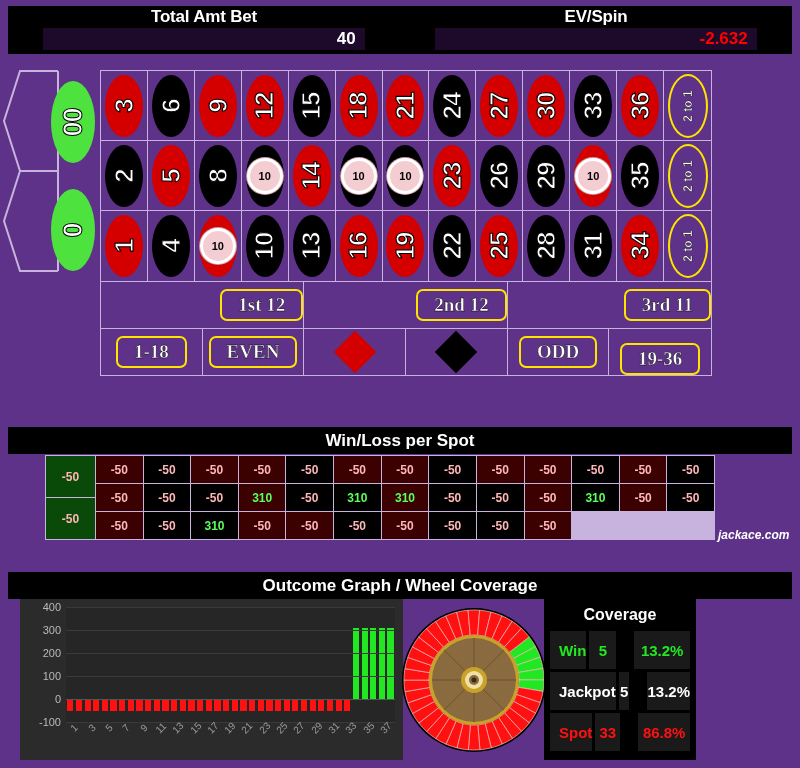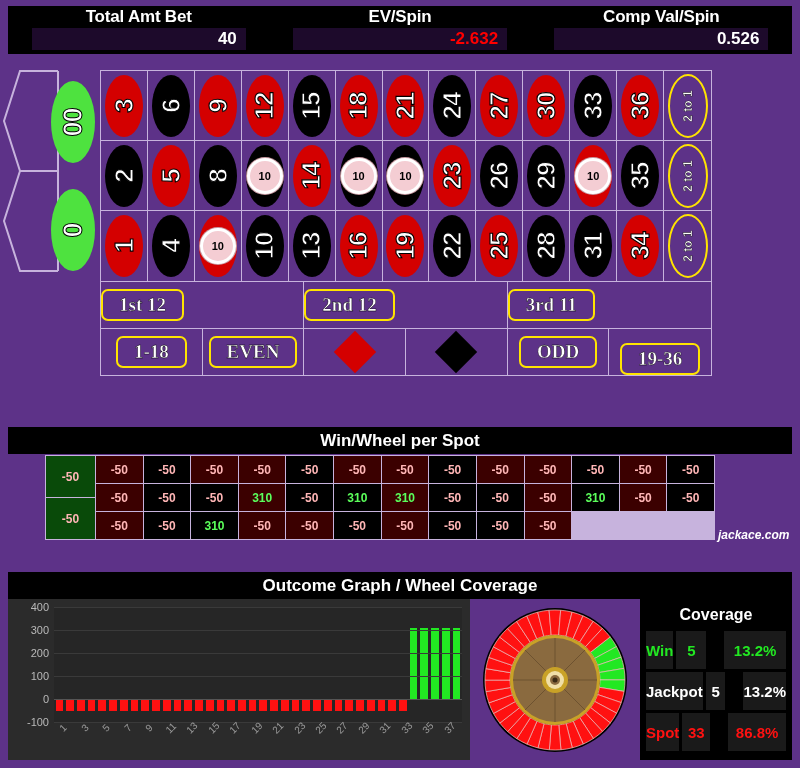--- a/index.html
+++ b/index.html
@@ -109,21 +109,21 @@
   }
 
   
   .dozens{
     position:absolute;left:100px;top:224px;width:612px;height:47px;
     display:grid;grid-template-columns:repeat(3,1fr);
     border:1px solid #c7b3dd;border-top:none;box-sizing:border-box;
   }
   .dozens>div{
     border-right:1px solid #c7b3dd;box-sizing:border-box;
-    display:flex;align-items:center;justify-content:flex-start;
+    display:flex;align-items:center;justify-content:flex-end;
   }
   .dozens>div:last-child{border-right:none;}
   .pill{
     border:2px solid #ffe400;border-radius:7px;
     padding:3px 16px;
     color:#fff;font-family:"Liberation Serif",serif;
     font-size:19px;font-weight:bold;
     -webkit-text-stroke:.4px #000;
   }
 
@@ -181,21 +181,21 @@
     color:#fff;font-size:12px;font-style:italic;font-weight:bold;
   }
 
   
   .og-title{
     position:absolute;left:8px;top:572px;width:784px;height:27px;
     background:#000;color:#fff;font-size:17px;font-weight:bold;
     display:flex;align-items:center;justify-content:center;
   }
   .og-body{
-    position:absolute;left:8px;top:599px;width:784px;height:161px;
+    position:absolute;left:20px;top:599px;width:676px;height:161px;
     background:#000;display:flex;
   }
   .chart{position:relative;width:462px;height:161px;background:#2b2b2b;}
   .plot{
     position:absolute;left:46px;top:8px;right:8px;bottom:38px;
     background:#262626;
   }
   .ylab{
     position:absolute;right:100%;margin-right:5px;
     color:#b9b9b9;font-size:11px;transform:translateY(-50%);
@@ -226,45 +226,41 @@
   .cov{width:152px;height:161px;background:#000;position:relative;margin-left:auto;}
   .cov-title{
     height:32px;color:#fff;font-size:16px;font-weight:bold;
     display:flex;align-items:center;justify-content:center;
   }
   .cov-rows{padding:0 6px 0 6px;}
   .cov-row{
     display:flex;height:38px;align-items:center;margin-bottom:3px;
   }
   .cov-row>div{background:#1a1a1a;height:100%;display:flex;align-items:center;}
-  .cov-name{flex:1;padding-left:0;font-size:15px;font-weight:bold;}
+  .cov-name{flex:1;padding-left:9px;font-size:15px;font-weight:bold;}
   .cov-count{width:30px;justify-content:center;font-size:15px;font-weight:bold;margin-left:3px;}
   .cov-pct{width:62px;justify-content:center;font-size:15px;font-weight:bold;margin-left:18px;}
   .c-win{color:#22e822;}
   .c-jack{color:#fff;}
   .c-whack{color:#ff1111;}
 </style>
 </head>
 <body>
 
 <div class="app">
 
   <div class="stats">
     <div class="stat">
       <div class="stat-label">Total Amt Bet</div>
       <div class="stat-value">40</div>
     </div>
     <div class="stat">
       <div class="stat-label">EV/Spin</div>
       <div class="stat-value neg">-2.632</div>
     </div>
-    <div class="stat">
-      <div class="stat-label">Comp Val/Spin</div>
-      <div class="stat-value">0.526</div>
-    </div>
   </div>
 
   <div class="felt">
 
     <svg class="zero-wedge" width="104" height="226" viewBox="0 0 104 226">
       <path d="M58 13 L20 13 L4 63 L20 113 L58 113"></path>
       <path d="M58 113 L20 113 L4 163 L20 213 L58 213"></path>
       <path d="M58 13 L58 213"></path>
     </svg>
 
@@ -511,21 +507,21 @@
       </div>
       <div>
         <span class="pill">ODD</span>
       </div>
       <div>
         <span class="pill">19-36</span>
       </div>
     </div>
   </div>
 
-  <div class="wl-title">Win/Wheel per Spot</div>
+  <div class="wl-title">Win/Loss per Spot</div>
   <div class="wl-wrap">
     <div class="wl-zero">
       <div>-50</div>
       <div>-50</div>
     </div>
     <div class="wl-grid" id="wlgrid">
         <div class="wl-cell red">
           <span class="loss">-50</span>
         </div>
         <div class="wl-cell black">

